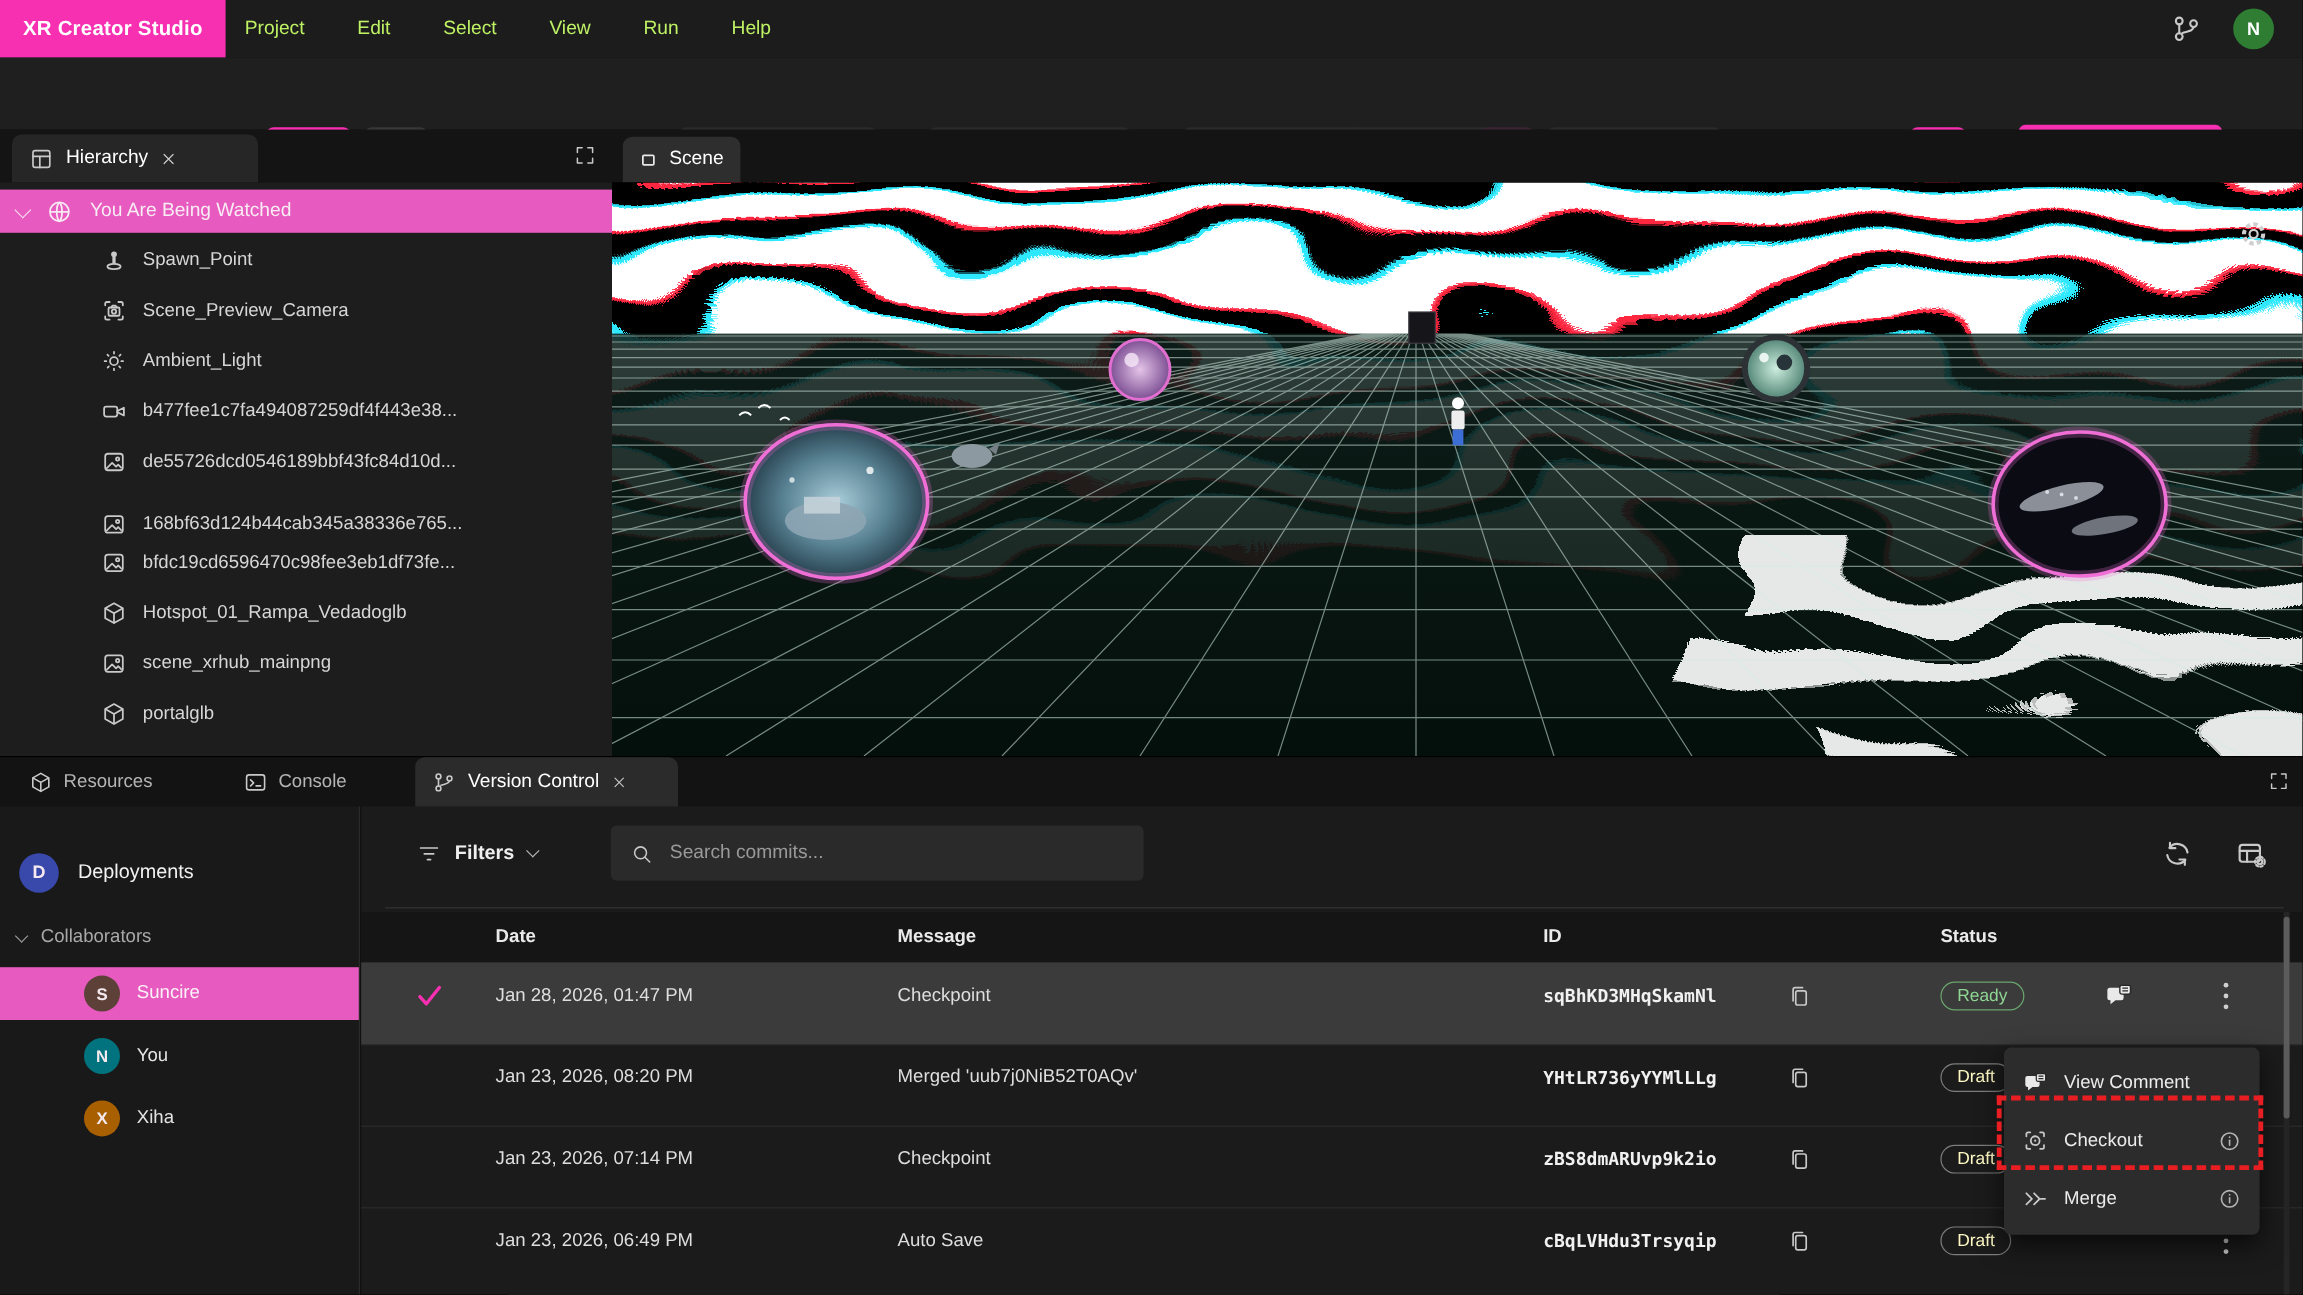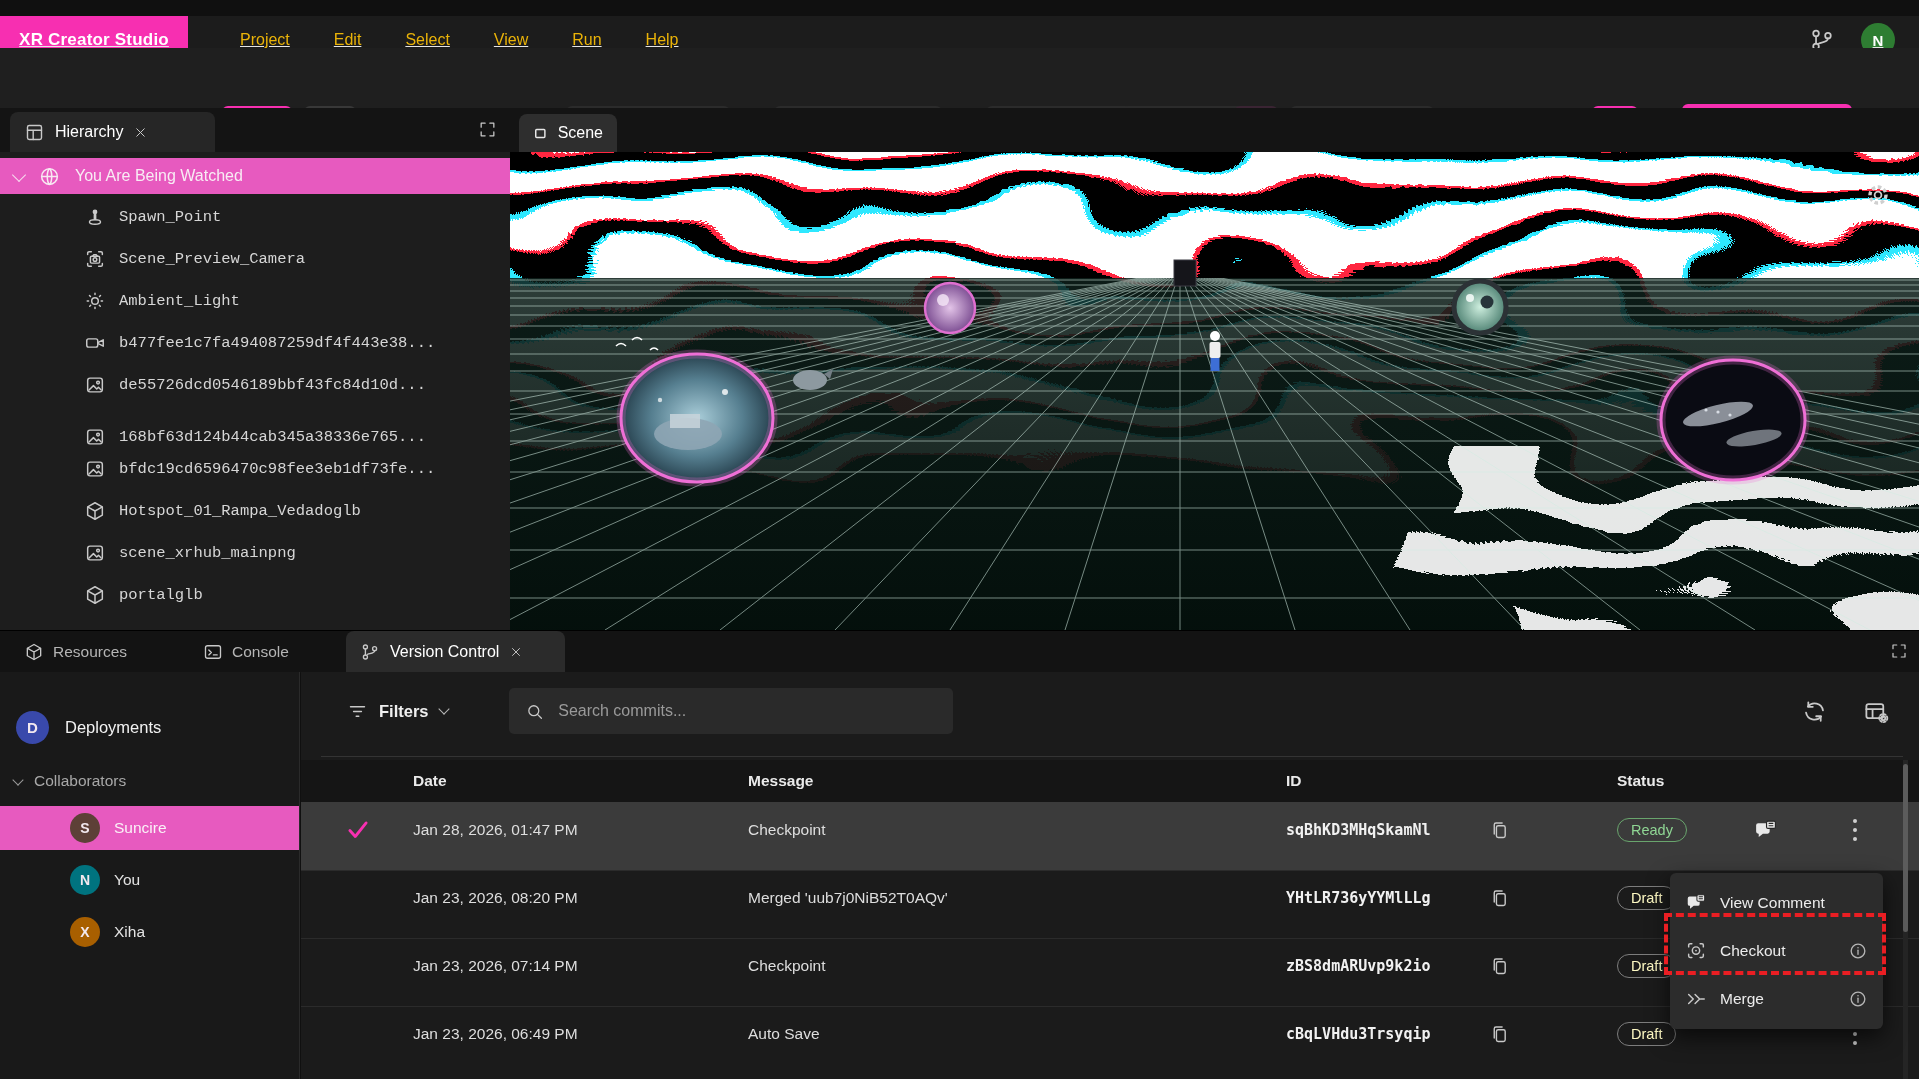--- a/index.html
+++ b/index.html
@@ -1,24 +1,24 @@
 <!DOCTYPE html>
 <html><head>
 <meta charset="utf-8">
 <style>
   html,body{margin:0;padding:0;background:#000;}
   .app{position:relative;width:1919px;height:1079px;background:#101010;overflow:hidden;
        font-family:"Liberation Sans",sans-serif;color:#e6e6e6;-webkit-font-smoothing:antialiased;}
   svg{display:block}
   .ic{stroke:#c9c9c9;fill:none;stroke-width:1.6;stroke-linecap:round;stroke-linejoin:round;}
   
-  .menubar{position:absolute;top:16px;left:0;right:0;height:48px;background:#1c1c1c;display:flex;align-items:center;text-decoration:underline;}
+  .menubar{position:absolute;top:0;left:0;right:0;height:48px;background:#1c1c1c;display:flex;align-items:center;}
   .logo{width:188px;height:48px;background:#f72fb1;color:#fff;display:flex;align-items:center;justify-content:center;
         font-size:17px;font-weight:700;letter-spacing:.2px;}
-  .menus{display:flex;gap:44px;margin-left:52px;font-size:16px;color:#eab308;text-align:center;}
+  .menus{display:flex;gap:44px;margin-left:16px;font-size:16px;color:#bef264;text-align:center;}
   .mi{cursor:default}
   .mright{margin-left:auto;display:flex;align-items:center;gap:26px;margin-right:24px;}
   .avatar{width:34px;height:34px;border-radius:50%;background:#2e7d32;display:flex;align-items:center;justify-content:center;
           font-weight:700;color:#fff;font-size:15px;}
   
   .toolbar{position:absolute;top:48px;left:0;right:0;height:60px;background:#1f1f1f;}
   .t{position:absolute;top:58px;height:40px;display:flex;align-items:center;justify-content:center;border-radius:6px;}
   .tsep{position:absolute;top:63px;width:1px;height:30px;background:#3d3d3d;}
   .dd{background:#2b2b2b;justify-content:space-between;padding:0 13px;font-size:16px;color:#f0f0f0;}
   .chev{width:9px;height:9px;border-right:1.7px solid #b8b8b8;border-bottom:1.7px solid #b8b8b8;transform:rotate(45deg);margin-top:-4px;}
@@ -29,21 +29,21 @@
   
   .tabstrip{position:absolute;left:0;width:1919px;background:#141414;}
   .tab{position:absolute;display:flex;align-items:center;gap:10px;padding:0 14px;border-radius:8px 8px 0 0;font-size:16px;}
   .tab.active{background:#262626;color:#fff;}
   .expand{position:absolute;cursor:pointer}
   
   .hpanel{position:absolute;top:152px;left:0;width:510px;height:478px;background:#1d1d1d;}
   .hroot{position:absolute;top:6px;left:0;width:100%;height:36px;background:#e75abf;display:flex;align-items:center;
          gap:14px;padding-left:14px;box-sizing:border-box;color:#f8ecf4;font-size:16px;}
   .hitem{position:absolute;left:0;width:100%;height:42px;display:flex;align-items:center;gap:13px;
-         padding-left:84px;box-sizing:border-box;font-size:15.5px;color:#d6d6d6;font-family:Liberation Mono, monospace;}
+         padding-left:84px;box-sizing:border-box;font-size:15.5px;color:#d6d6d6;}
   
   .scene{position:absolute;top:152px;left:510px;width:1409px;height:478px;background:#000;overflow:hidden;}
   
   .btabs-label{display:flex;align-items:center;gap:9px;font-size:15.5px;color:#b5b5b5;position:absolute;top:0;height:42px;}
   .sidebar{position:absolute;top:672px;left:0;width:300px;height:407px;background:#191919;border-right:1px solid #2a2a2a;box-sizing:border-box;}
   .srow{position:absolute;left:0;width:100%;display:flex;align-items:center;}
   .cavatar{border-radius:50%;display:flex;align-items:center;justify-content:center;font-weight:700;color:#f3e9ef;}
   .member{height:44px;gap:14px;padding-left:70px;box-sizing:border-box;font-size:15.5px;color:#e3e3e3;}
   .member.sel{background:#e75abf;color:#faf2f7;}
   .vcmain{position:absolute;top:672px;left:301px;width:1618px;height:407px;background:#1b1b1b;}

